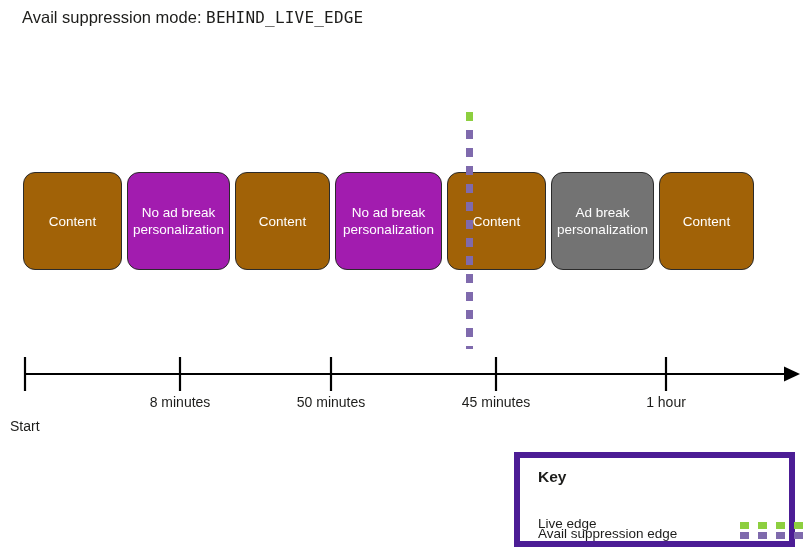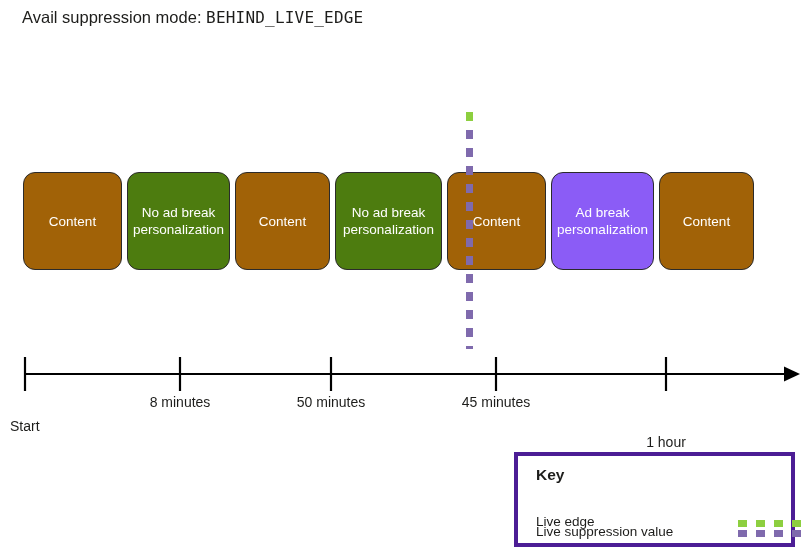--- a/index.html
+++ b/index.html
@@ -28,22 +28,22 @@
     border:1px solid #2b2b2b;
     box-sizing:border-box;
     display:flex;align-items:center;justify-content:center;
     color:#ffffff;
     font-size:13.5px;
     line-height:17px;
     text-align:center;
     padding:0 4px;
   }
   .blk.content{background:#a16207;text-align:center;}
-  .blk.noad{background:#4d7c0f;justify-content:center;}
-  .blk.adbreak{background:#8b5cf6;}
+  .blk.noad{background:#a21caf;justify-content:center;}
+  .blk.adbreak{background:#737373;}
   .blk span{display:block;}
 
   
   .vline{position:absolute;width:7px;}
   #live-edge-line{
     left:466px;top:112px;height:224px;
     background-image:linear-gradient(to bottom,#8dcf3f 0,#8dcf3f 9px,transparent 9px,transparent 18px);
     background-size:7px 18px;
   }
   #avail-line{
@@ -59,21 +59,21 @@
     font-size:14px;color:#1d1d1b;white-space:nowrap;
     transform:translateX(-50%);
   }
   #tick-label-0{transform:none;left:10px;}
 
   
   .key{
     position:absolute;left:514px;top:452px;
     width:281px;height:95px;
     background:#ffffff;
-    border:4px solid #4c1d95;
+    border:6px solid #4c1d95;
     box-sizing:border-box;
   }
   .key-title{
     position:absolute;left:18px;top:10px;
     font-size:15.5px;font-weight:bold;color:#1d1d1b;
   }
   .key-row{position:absolute;left:18px;height:18px;}
   .key-row .kl{position:absolute;left:0;top:0;font-size:13.5px;color:#1d1d1b;white-space:nowrap;}
   .key-swatch{position:absolute;left:202px;top:6px;width:68px;height:7px;}
   #key-row-live{top:58px;width:260px;}
@@ -132,28 +132,28 @@
       <line x1="331" y1="357" x2="331" y2="391" stroke="#000000" stroke-width="2.2"></line>
       <line x1="496" y1="357" x2="496" y2="391" stroke="#000000" stroke-width="2.2"></line>
       <line x1="666" y1="357" x2="666" y2="391" stroke="#000000" stroke-width="2.2"></line>
     </svg>
 
   <div id="tick-labels">
       <div class="tick-label" id="tick-label-0" style="left: 10px; transform: none; margin-top: 24px;">Start</div>
       <div class="tick-label" id="tick-label-1" style="left: 180px;">8 minutes</div>
       <div class="tick-label" id="tick-label-2" style="left: 331px;">50 minutes</div>
       <div class="tick-label" id="tick-label-3" style="left: 496px;">45 minutes</div>
-      <div class="tick-label" id="tick-label-4" style="left: 666px; margin-top: 40px;">1 hour</div>
+      <div class="tick-label" id="tick-label-4" style="left: 666px;">1 hour</div>
     </div>
 
   <div class="key">
     <div class="key-title">Key</div>
     <div class="key-row" id="key-row-live">
       <span class="kl">Live edge</span>
       <span class="key-swatch" id="key-swatch-live"></span>
     </div>
     <div class="key-row" id="key-row-avail">
-      <span class="kl">Live suppression value</span>
+      <span class="kl">Avail suppression edge</span>
       <span class="key-swatch" id="key-swatch-avail"></span>
     </div>
   </div>
 
 </div>
 
 </body></html>

